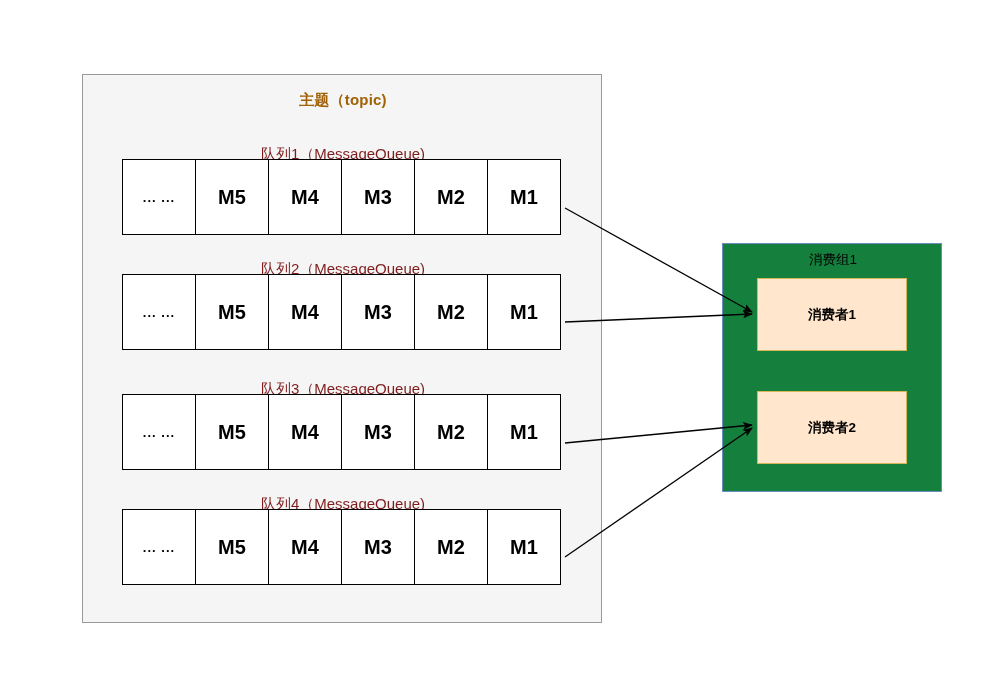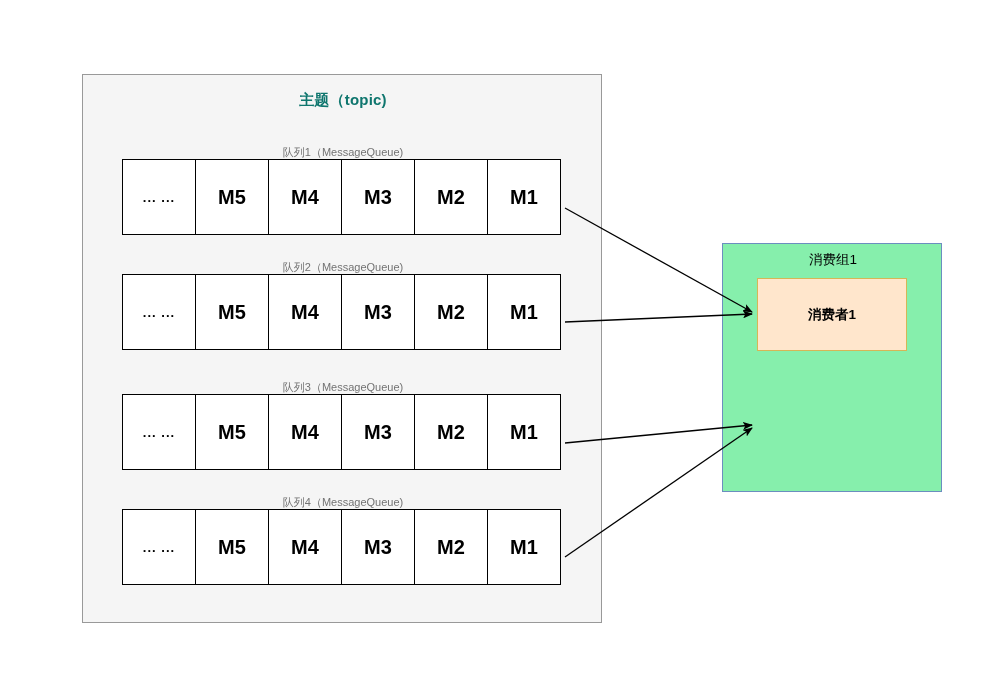--- a/index.html
+++ b/index.html
@@ -31,39 +31,39 @@
     box-sizing: border-box;
   }
   #topic-title {
     position: absolute;
     left: 0;
     top: 16px;
     width: 520px;
     text-align: center;
     font-size: 15px;
     font-weight: bold;
-    color: #0f766e;
+    color: #a16207;
     letter-spacing: 0.2px;
   }
 
   
   .queue-group {
     position: absolute;
     left: 0;
     width: 520px;
   }
   .queue-label {
     position: absolute;
     left: 0;
     top: 8px;
     width: 520px;
     text-align: center;
-    font-size: 11px;
+    font-size: 15px;
     font-weight: normal;
-    color: #737373;
+    color: #7f1d1d;
   }
   .queue-row {
     position: absolute;
     left: 39px;
     top: 22px;
     height: 76px;
     display: flex;
     box-sizing: border-box;
   }
   .msg-cell {
@@ -89,21 +89,21 @@
     letter-spacing: 1px;
   }
 
   
   #consumer-group-box {
     position: absolute;
     left: 722px;
     top: 243px;
     width: 220px;
     height: 249px;
-    background: #86efac;
+    background: #15803d;
     border: 1px solid #6c8ebf;
     box-sizing: border-box;
   }
   #consumer-group-title {
     position: absolute;
     left: 0;
     top: 7px;
     width: 220px;
     text-align: center;
     font-size: 13.5px;
@@ -190,20 +190,21 @@
         <div class="msg-cell">M3</div>
         <div class="msg-cell">M2</div>
         <div class="msg-cell">M1</div>
       </div>
     </div>
   </div>
 
   <div id="consumer-group-box">
     <div id="consumer-group-title">消费组1</div>
     <div id="consumer-1" class="consumer-box">消费者1</div>
+    <div id="consumer-2" class="consumer-box">消费者2</div>
   </div>
 
   <svg id="arrow-layer" width="997" height="690" viewBox="0 0 997 690">
     <defs>
       <marker id="arrowhead" markerWidth="10" markerHeight="8" refX="9" refY="4" orient="auto" markerUnits="userSpaceOnUse">
         <path d="M0,0 L10,4 L0,8 L2.2,4 Z" fill="#000000"></path>
       </marker>
     </defs>
 
     <line x1="565" y1="208" x2="752" y2="312" stroke="#000000" stroke-width="1.3" marker-end="url(#arrowhead)"></line>

